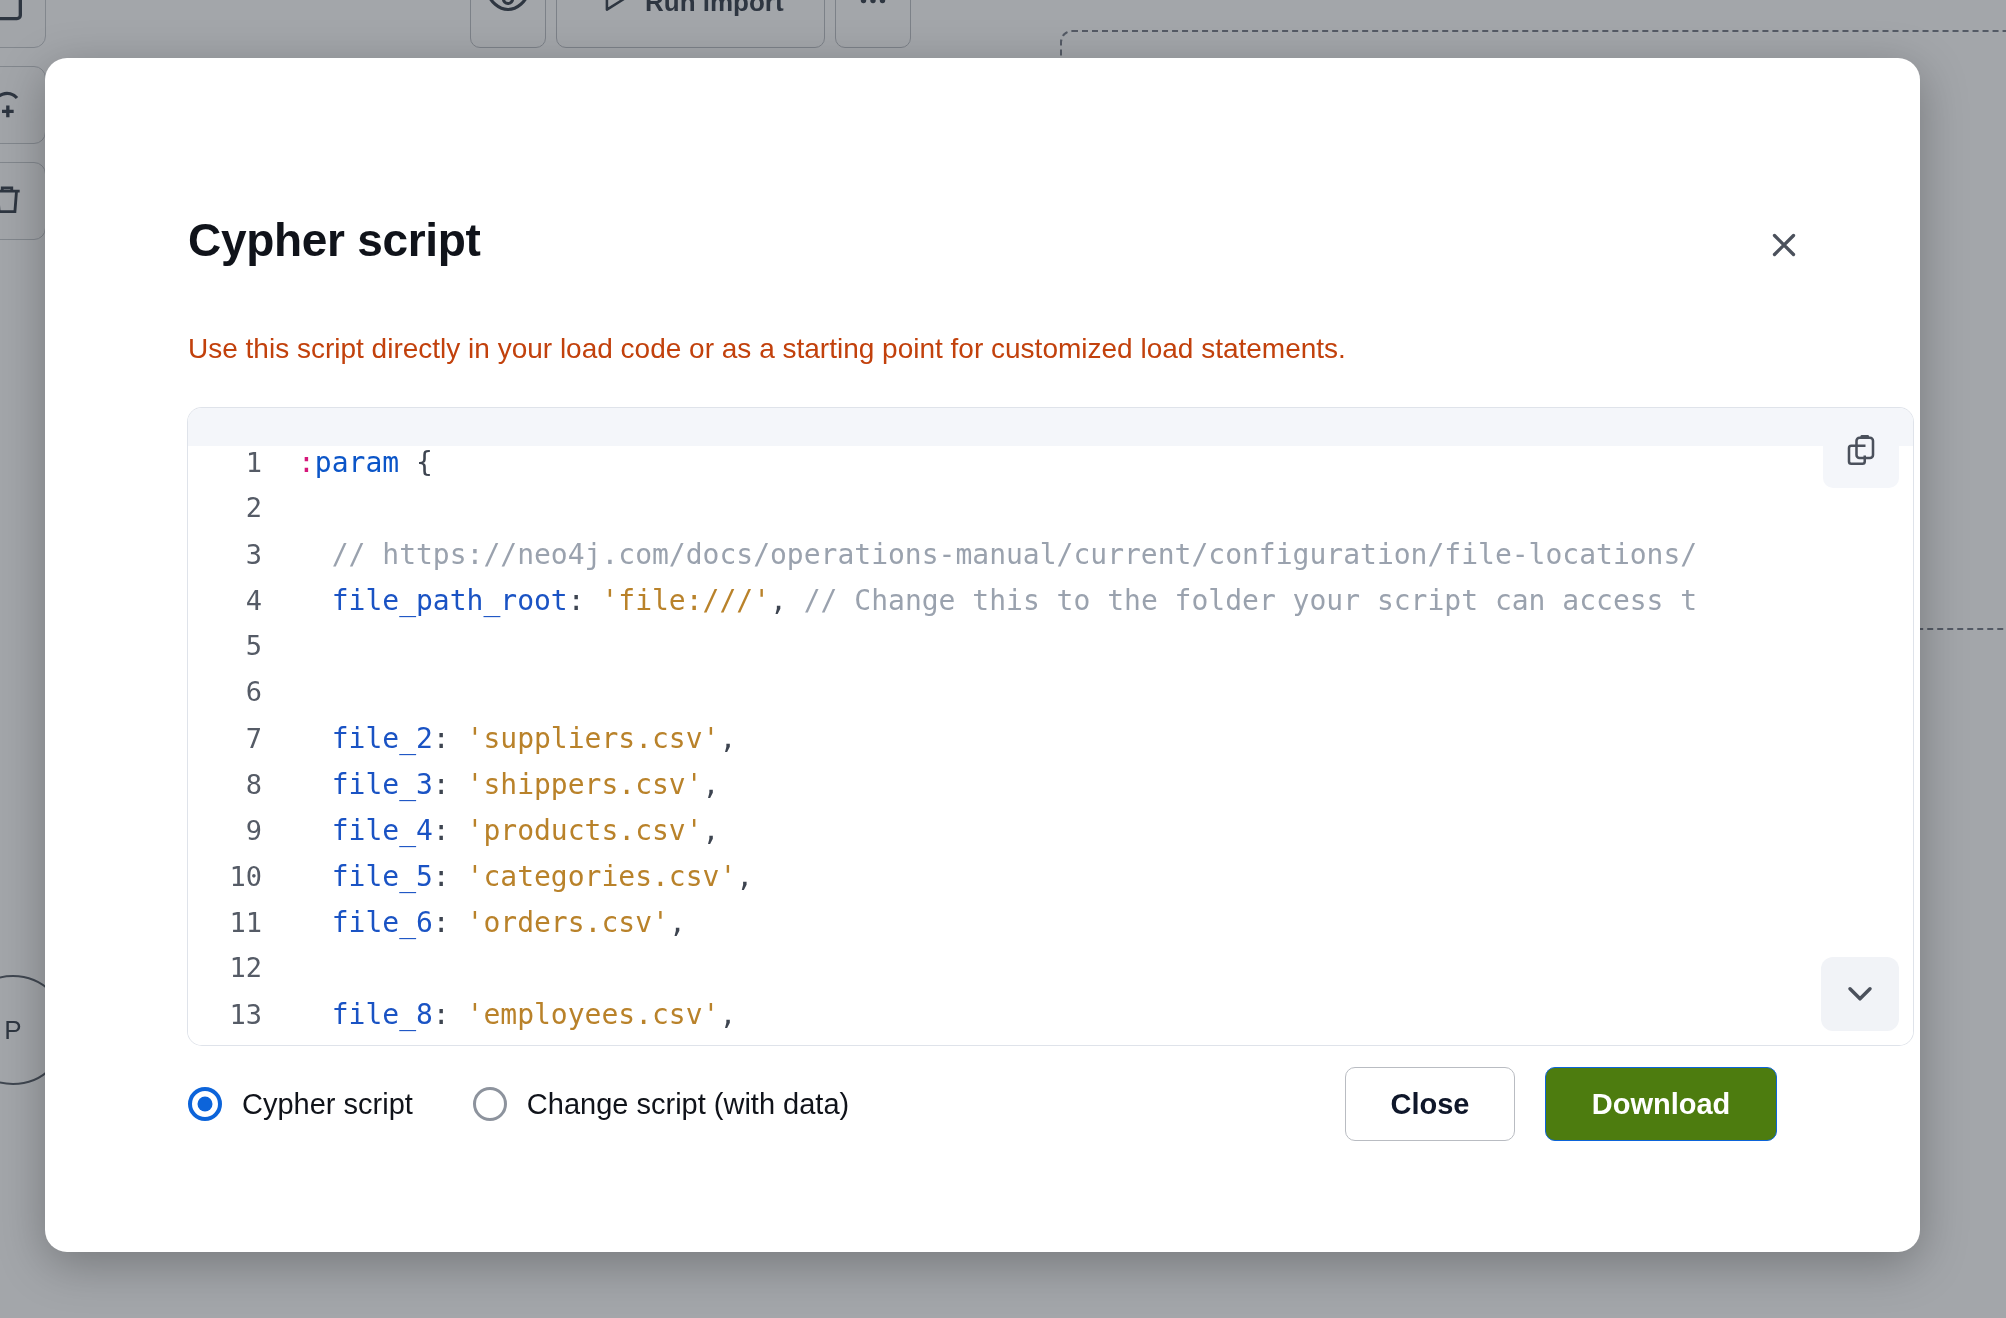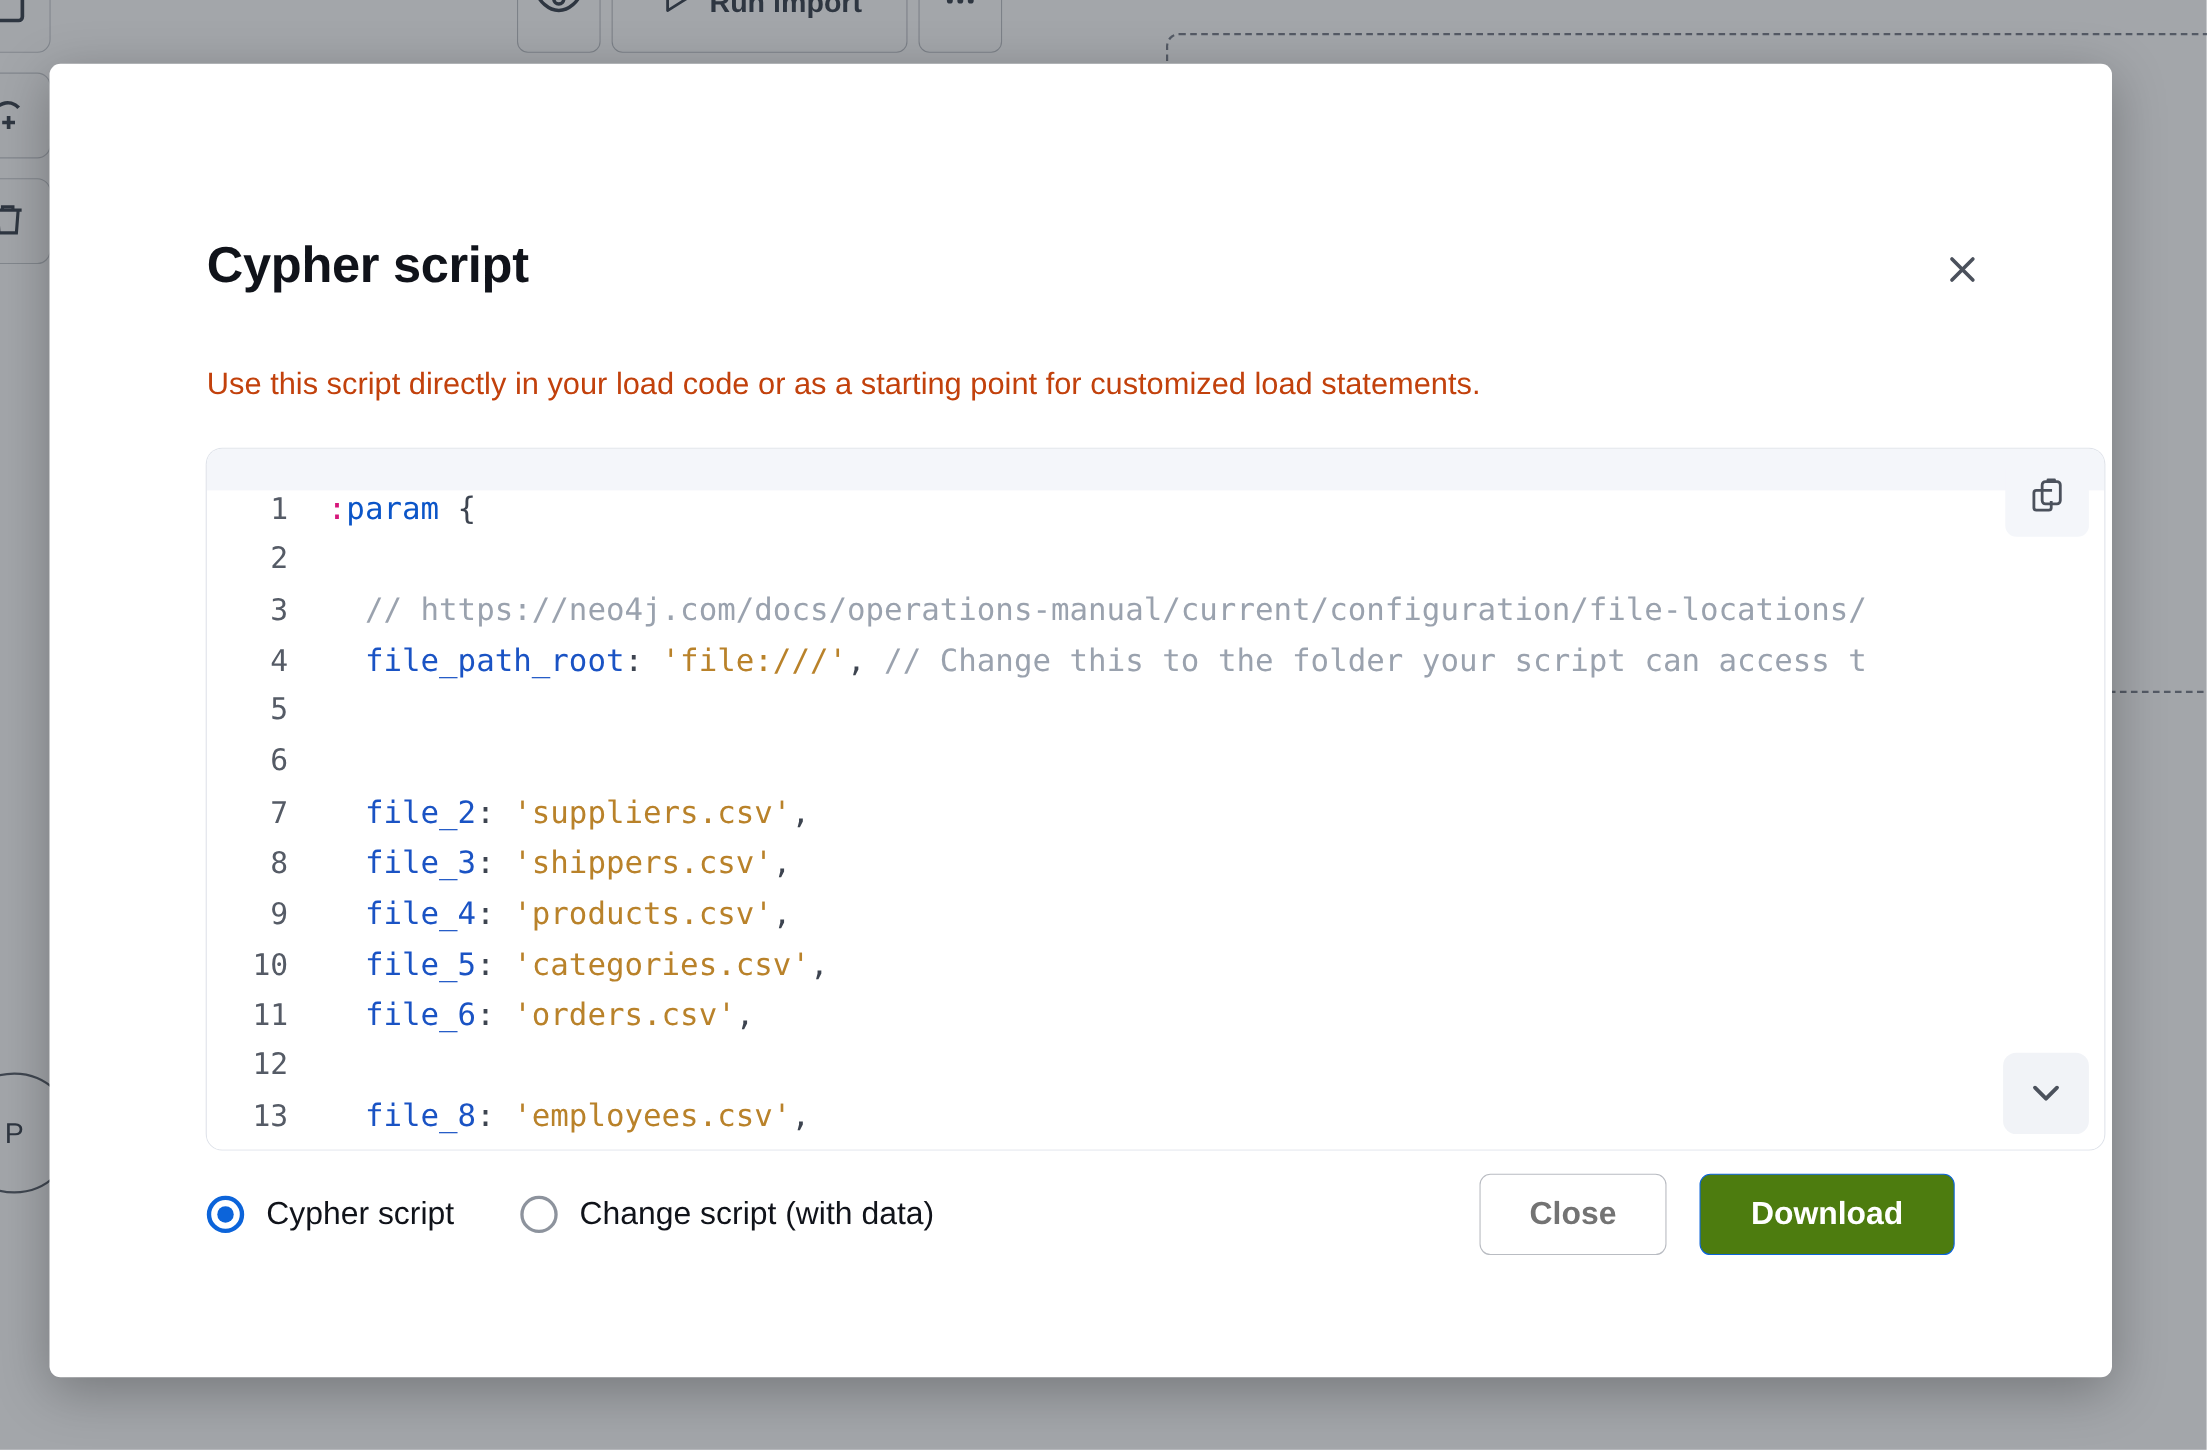--- a/index.html
+++ b/index.html
@@ -99,21 +99,21 @@
   }
 
   
   #modal {
     position: absolute;
     left: 45px;
     top: 58px;
     width: 1875px;
     height: 1194px;
     background: #ffffff;
-    border-radius: 10px;
+    border-radius: 22px;
     box-shadow: 0 12px 48px rgba(0,0,0,0.28);
     padding: 0 100px;
     display: flex;
     flex-direction: column;
   }
 
   #modal-title {
     position: absolute;
     left: 143px;
     top: 155px;
@@ -284,21 +284,21 @@
     border-radius: 10px;
     font-size: 29px;
     font-weight: 700;
     cursor: pointer;
     padding: 0 34px;
     font-family: "Liberation Sans", sans-serif;
   }
   #close-text-button {
     background: #ffffff;
     border: 1.5px solid #b9bcc2;
-    color: #737373;
+    color: #0f172a;
   }
   #download-button {
     background: #4d7c0f;
     border: 1.5px solid #0c64da;
     color: #ffffff;
     min-width: 232px;
   }
 </style>
 </head>
 <body>

